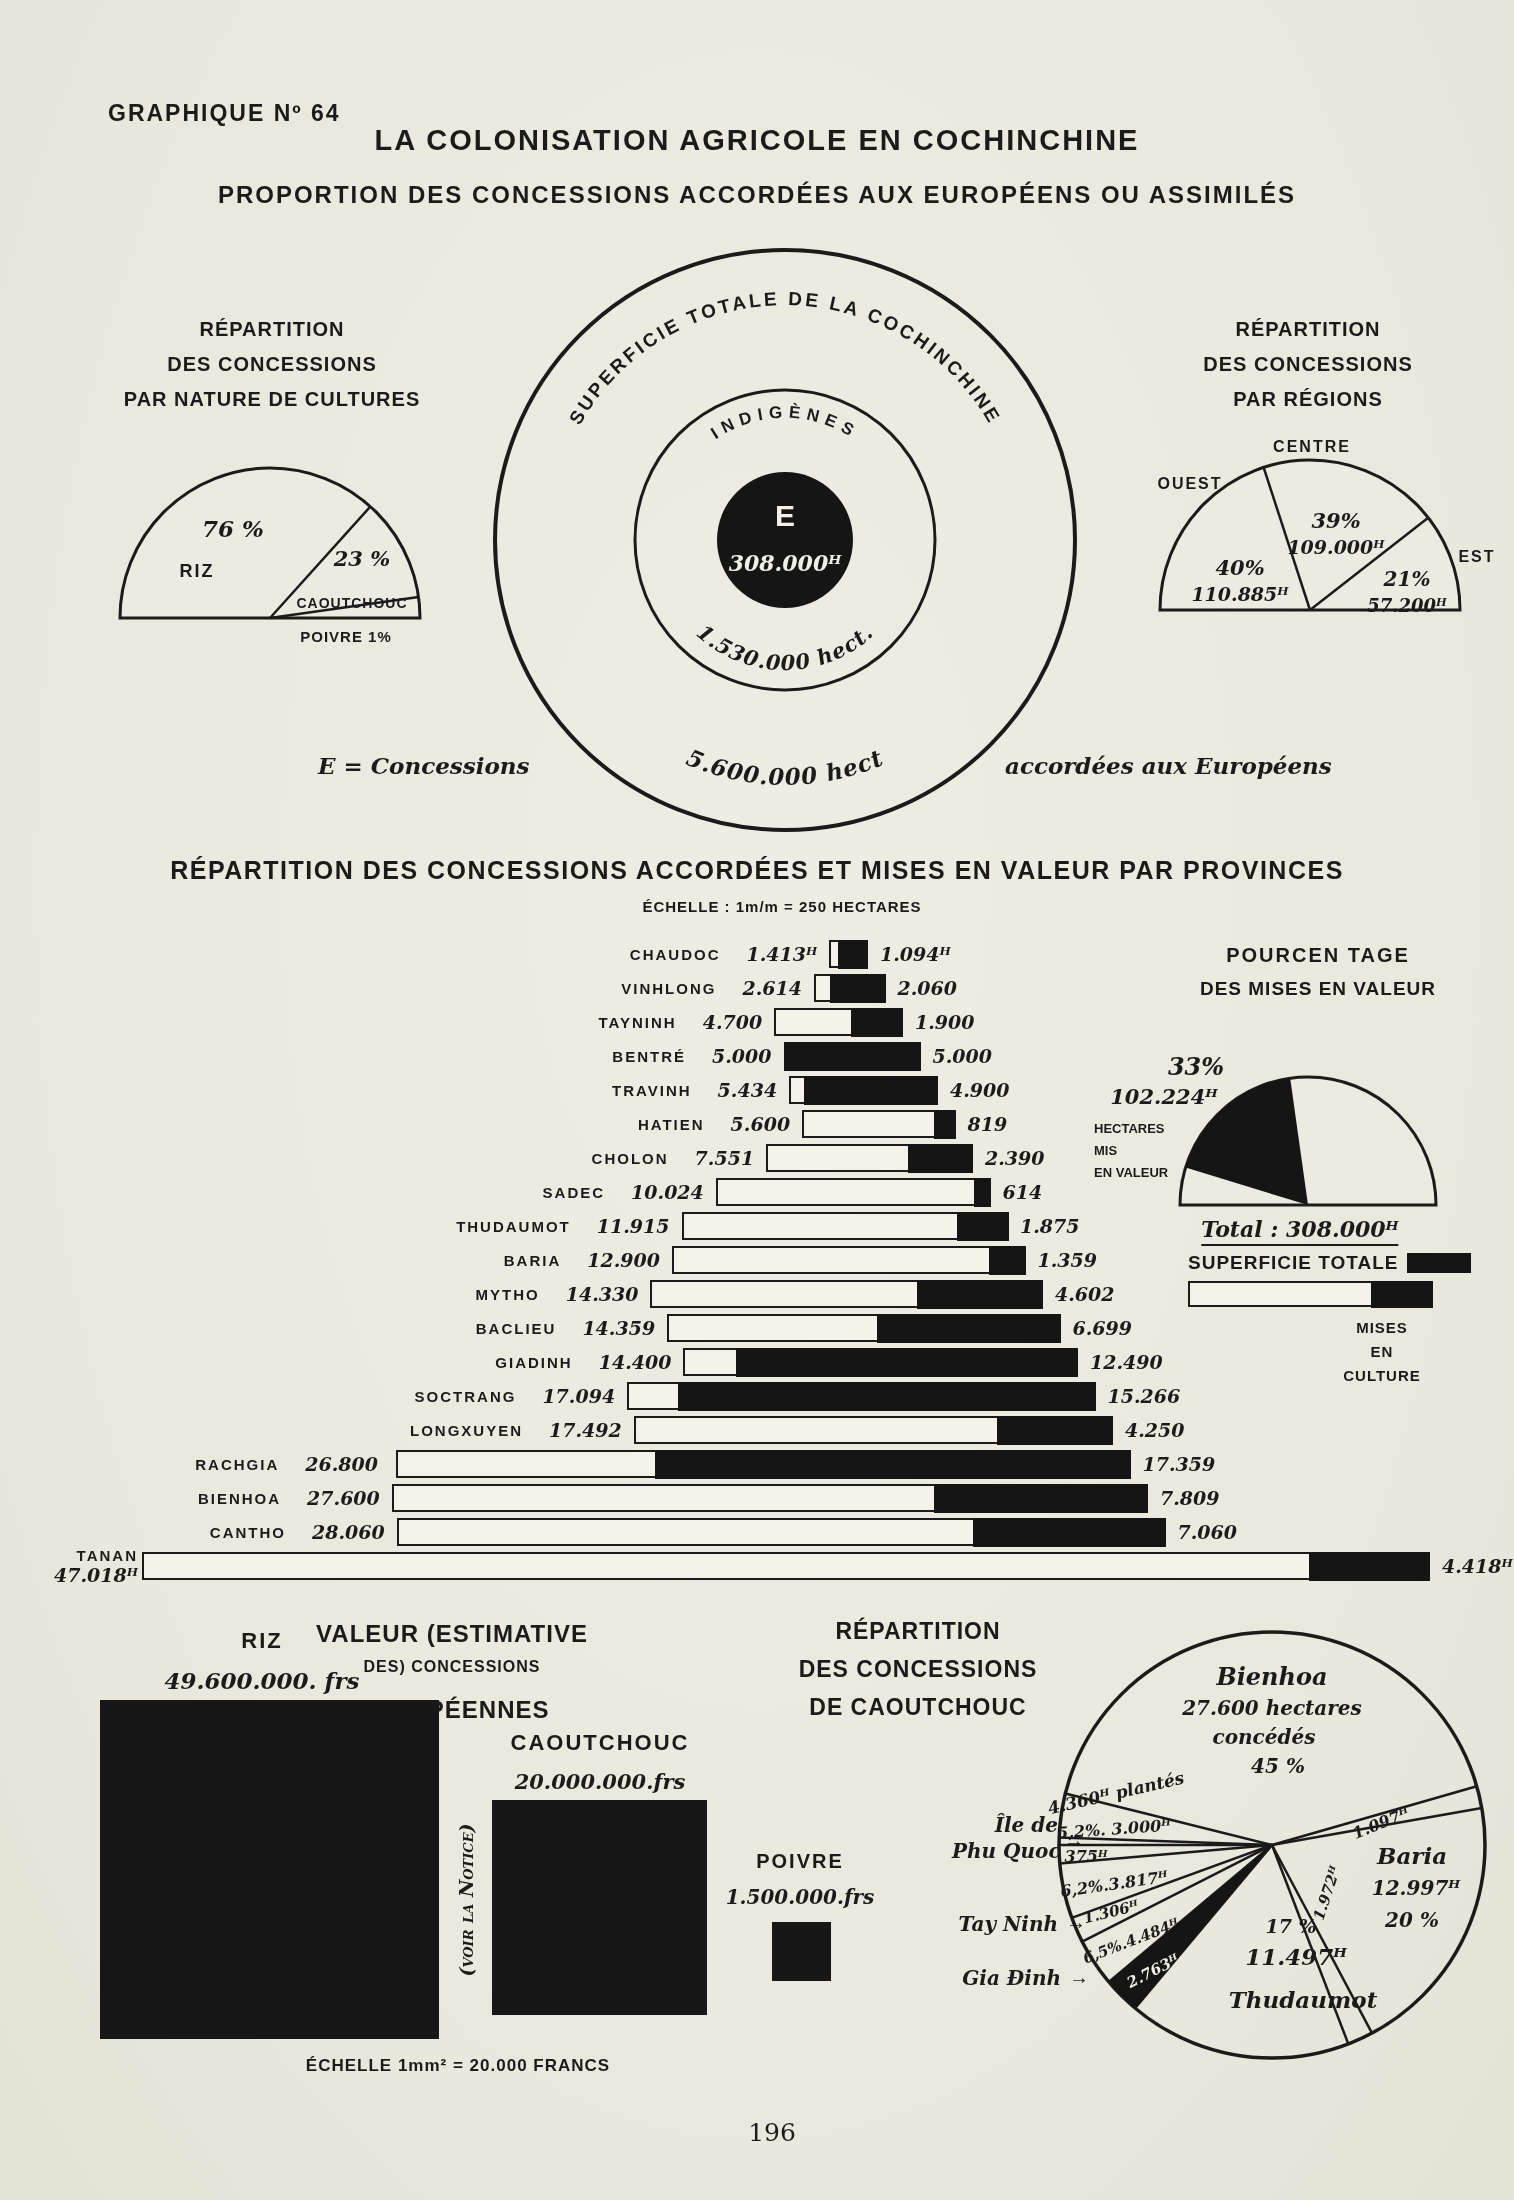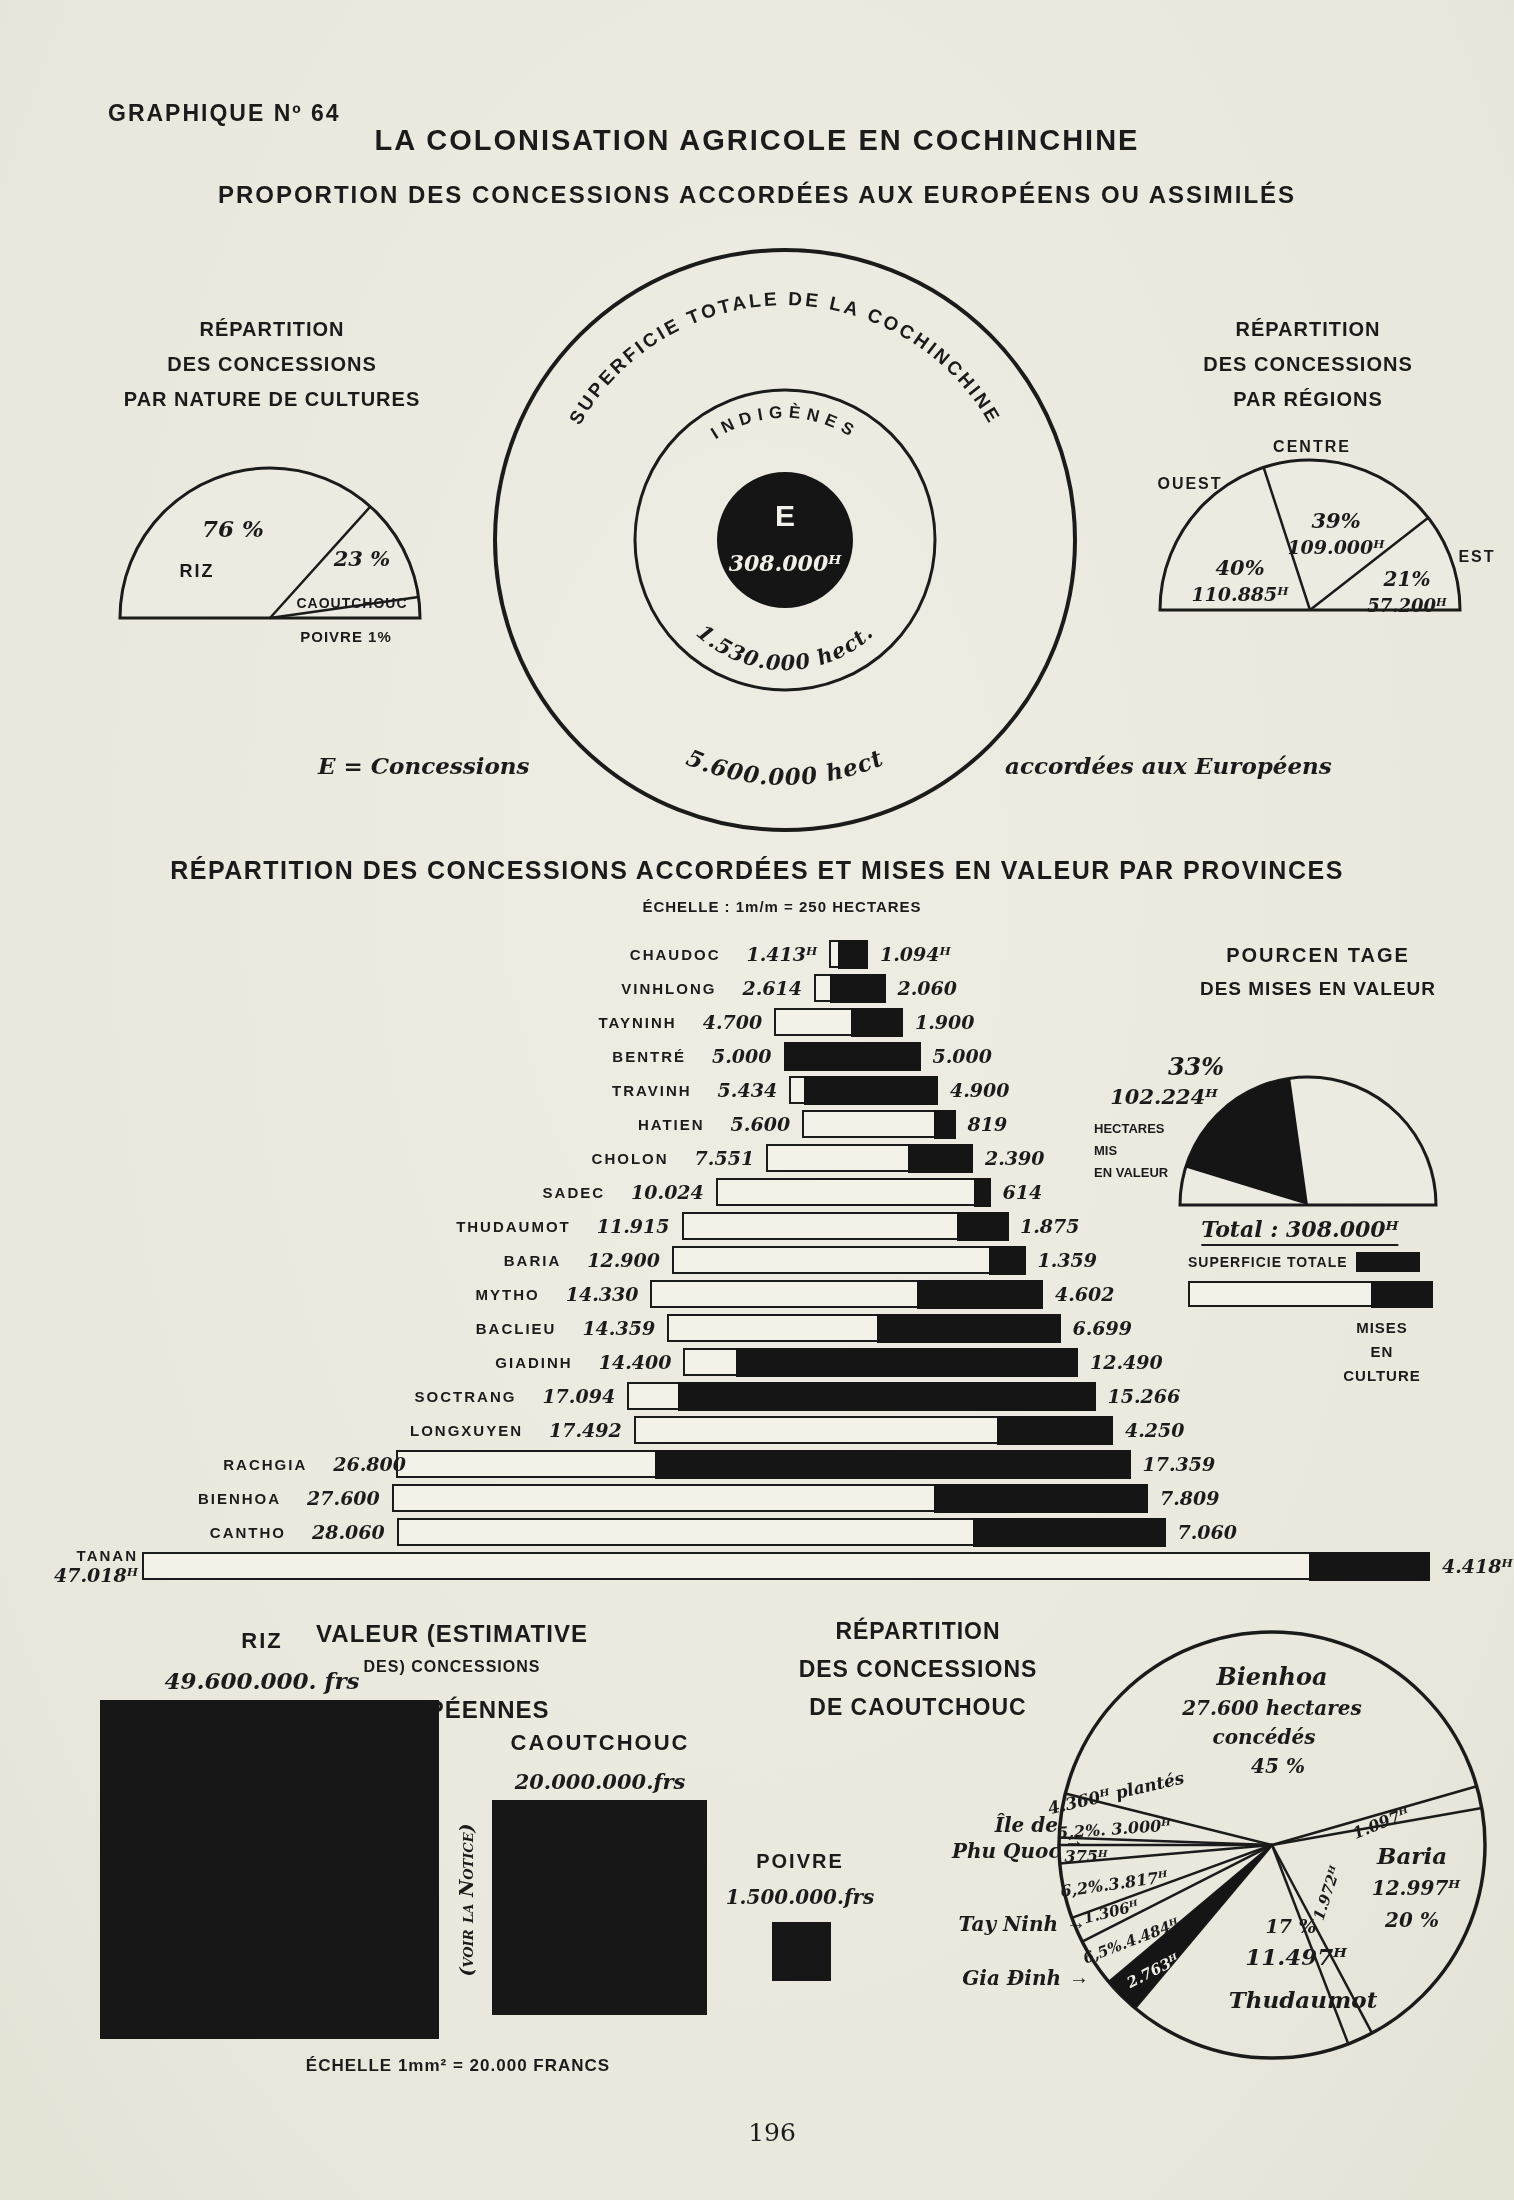--- a/index.html
+++ b/index.html
@@ -269,21 +269,21 @@
       <div class="prov-left" style="right: 892.3px; top: 1416px; height: 28px;">
         <span class="prov-name">LONGXUYEN</span>
         <span class="prov-total">17.492</span>
       </div>
       <div class="prov-right" style="left: 1125px; top: 1416px; height: 28px;">
         <span class="prov-total">4.250</span>
       </div>
       <div class="prov-bar" style="left: 396.2px; top: 1450px; width: 734.3px; height: 28px;">
         <div class="prov-black" style="width: 475.6px;"></div>
       </div>
-      <div class="prov-left" style="right: 1108px; top: 1450px; height: 28px; margin-left: 16px;">
+      <div class="prov-left" style="right: 1136px; top: 1450px; height: 28px; margin-left: 16px;">
         <span class="prov-name">RACHGIA</span>
         <span class="prov-total">26.800</span>
       </div>
       <div class="prov-right" style="left: 1142.5px; top: 1450px; height: 28px;">
         <span class="prov-total">17.359</span>
       </div>
       <div class="prov-bar" style="left: 391.8px; top: 1484px; width: 756.2px; height: 28px;">
         <div class="prov-black" style="width: 214px;"></div>
       </div>
       <div class="prov-left" style="right: 1134.2px; top: 1484px; height: 28px;">
@@ -317,21 +317,21 @@
   <div class="lbl ser-i ctr" style="left:1196px;top:1066px;font-size:24px;">33%</div>
   <div class="lbl ser-i ctr" style="left:1164px;top:1096px;font-size:21px;">102.224ᴴ</div>
   <div class="lbl sans-b" style="left:1094px;top:1118px;font-size:13px;line-height:22px;">
     <div>HECTARES</div>
     <div>MIS</div>
     <div>EN VALEUR</div>
   </div>
   <div class="lbl ser-i ctr underline" style="left:1300px;top:1231px;font-size:22px;">Total : 308.000ᴴ</div>
 
   <div class="legend-line1" style="left:1188px;top:1252px;">
-    <span class="sans-b ls1" style="font-size:14px;text-align:center;">SUPERFICIE  TOTALE</span>
+    <span class="sans-b ls1" style="font-size:19px;text-align:center;">SUPERFICIE  TOTALE</span>
     <span class="legend-swatch"></span>
   </div>
   <div class="legend-bar" style="left:1188px;top:1281px;width:244px;height:26px;">
     <div class="legend-bar-black" style="width:62px;"></div>
   </div>
   <div class="lbl sans-b stack ls1" style="left:1332px;top:1316px;width:100px;font-size:15px;">
     <div>MISES</div>
     <div>EN</div>
     <div>CULTURE</div>
   </div>

